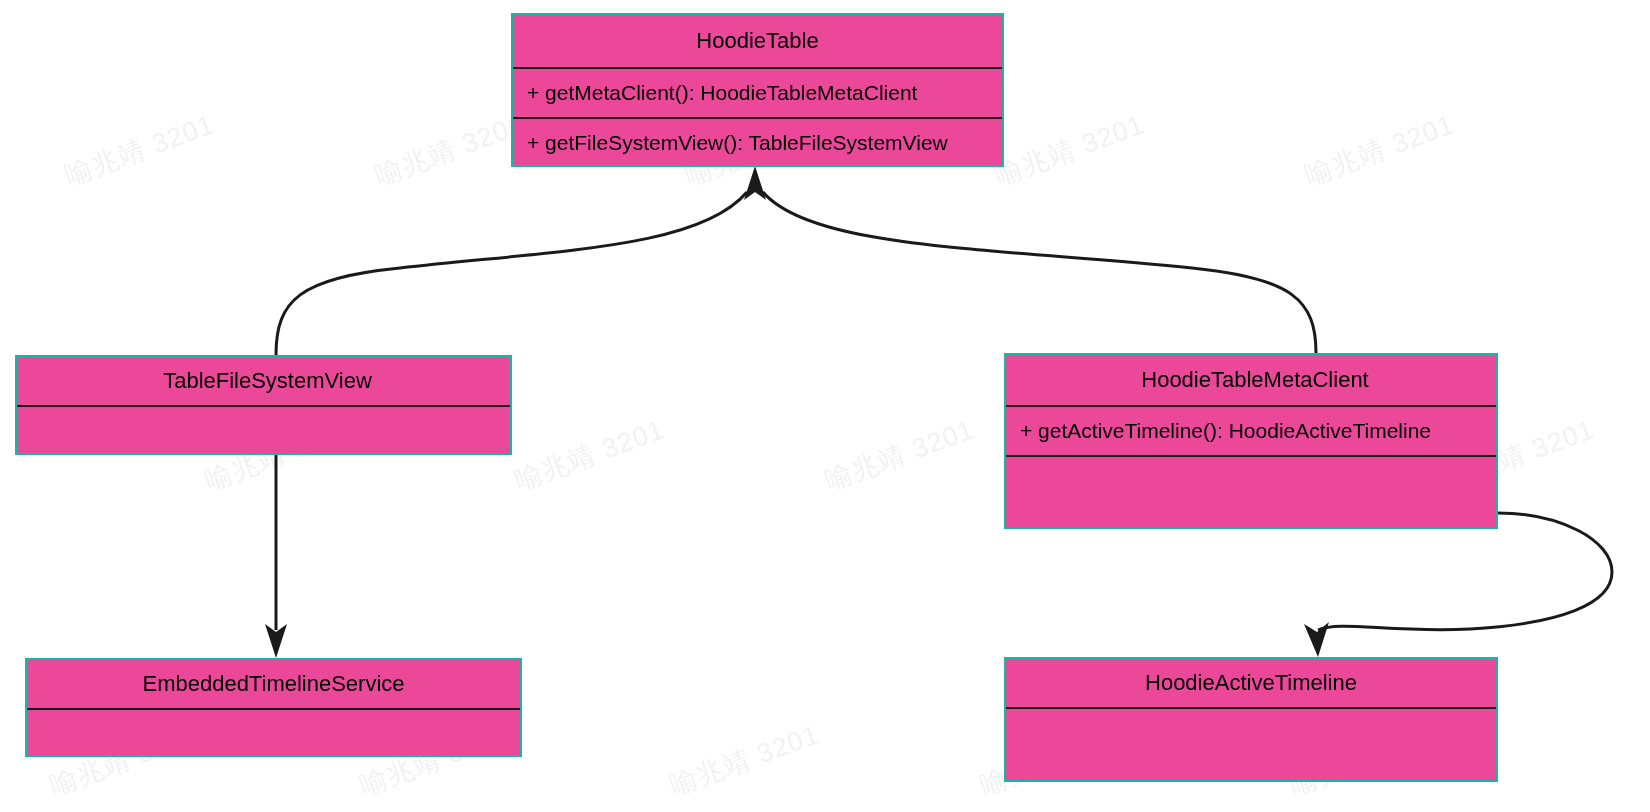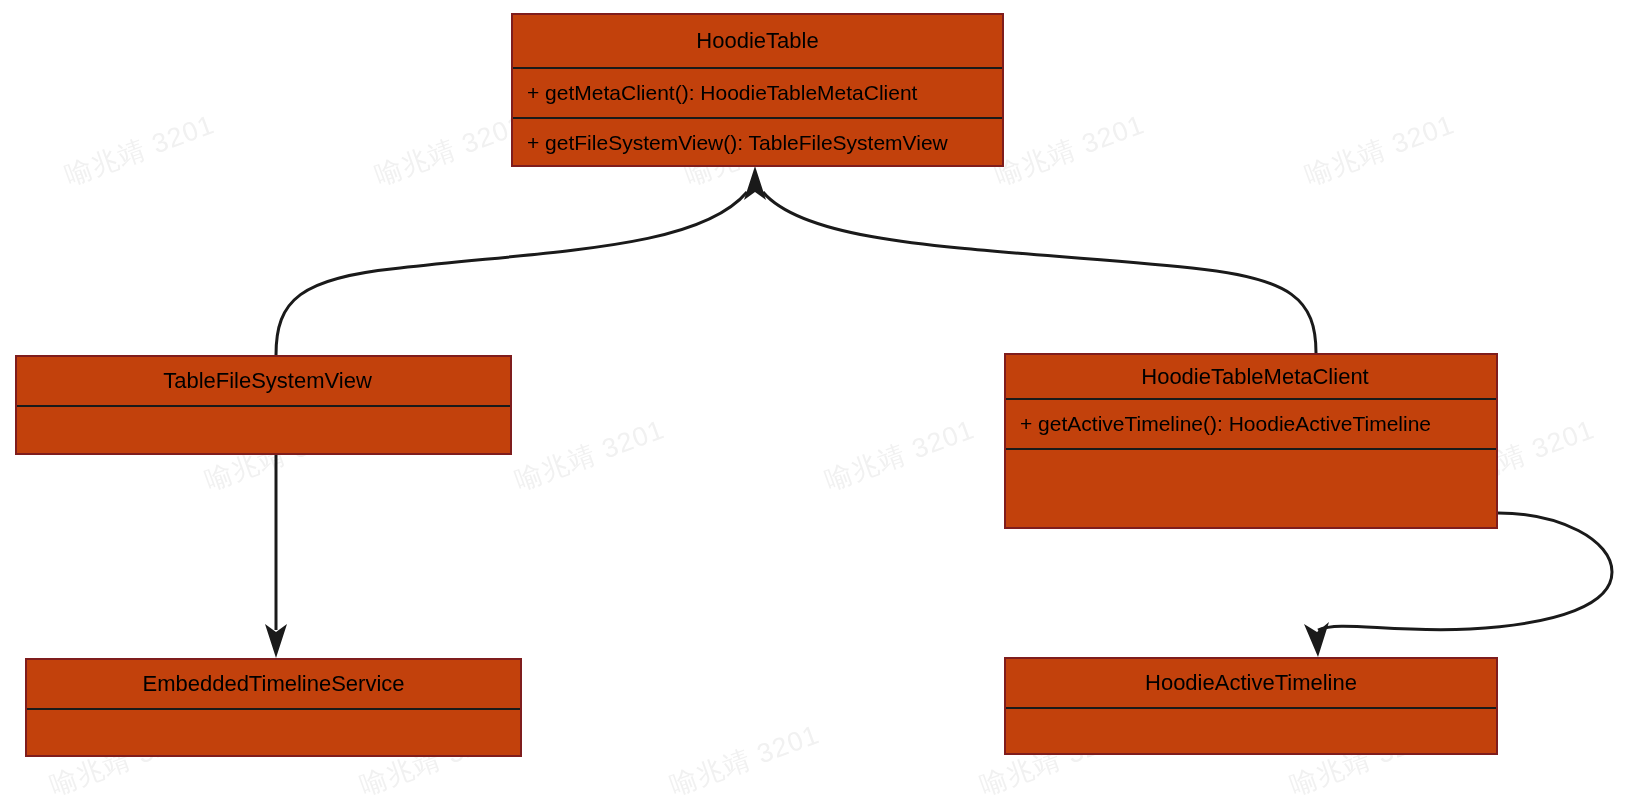--- a/index.html
+++ b/index.html
@@ -49,22 +49,22 @@
   }
   #connector-layer path,
   #connector-layer polygon {
     shape-rendering: geometricPrecision;
   }
 
   
   .uml-class {
     position: absolute;
     box-sizing: border-box;
-    background: #c2410c;
-    border: 2px solid #7f1d1d;
+    background: #ec4899;
+    border: 2px solid #14b8a6;
     z-index: 2;
   }
   .uml-class-name {
     box-sizing: border-box;
     text-align: center;
     font-size: 22px;
     color: #000000;
     line-height: 1;
     display: flex;
     align-items: center;
@@ -91,29 +91,29 @@
   #class-hoodietable       { left: 511px; top: 13px;  width: 493px; height: 154px; }
   #class-hoodietable .uml-class-name { height: 52px; }
   #class-hoodietable .c1   { height: 48px; }
   #class-hoodietable .c2   { height: 60px; }
 
   #class-tablefilesystemview { left: 15px; top: 355px; width: 497px; height: 100px; }
   #class-tablefilesystemview .uml-class-name { height: 48px; padding-left: 8px; }
   #class-tablefilesystemview .c1 { height: 48px; }
 
   #class-hoodietablemetaclient { left: 1004px; top: 353px; width: 494px; height: 176px; }
-  #class-hoodietablemetaclient .uml-class-name { height: 43px; padding-left: 8px; }
+  #class-hoodietablemetaclient .uml-class-name { height: 50px; padding-left: 8px; }
   #class-hoodietablemetaclient .c1 { height: 48px; }
   #class-hoodietablemetaclient .c2 { height: 72px; }
 
   #class-embeddedtimelineservice { left: 25px; top: 658px; width: 497px; height: 99px; }
   #class-embeddedtimelineservice .uml-class-name { height: 48px; }
   #class-embeddedtimelineservice .c1 { height: 47px; }
 
-  #class-hoodieactivetimeline { left: 1004px; top: 657px; width: 494px; height: 98px; }
+  #class-hoodieactivetimeline { left: 1004px; top: 657px; width: 494px; height: 125px; }
   #class-hoodieactivetimeline .uml-class-name { height: 48px; }
   #class-hoodieactivetimeline .c1 { height: 46px; }
 </style>
 </head>
 <body>
 
 <div id="canvas">
 
   <div id="watermark-layer">
     <span class="watermark-text" style="left:60px; top:160px;">喻兆靖 3201</span>

